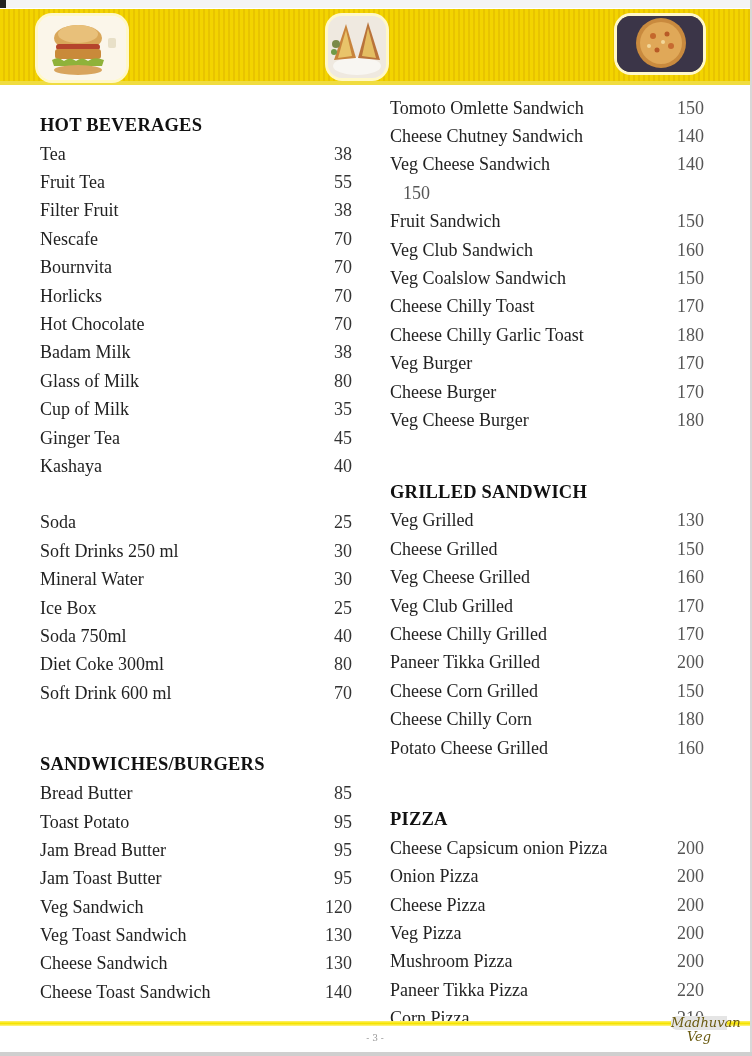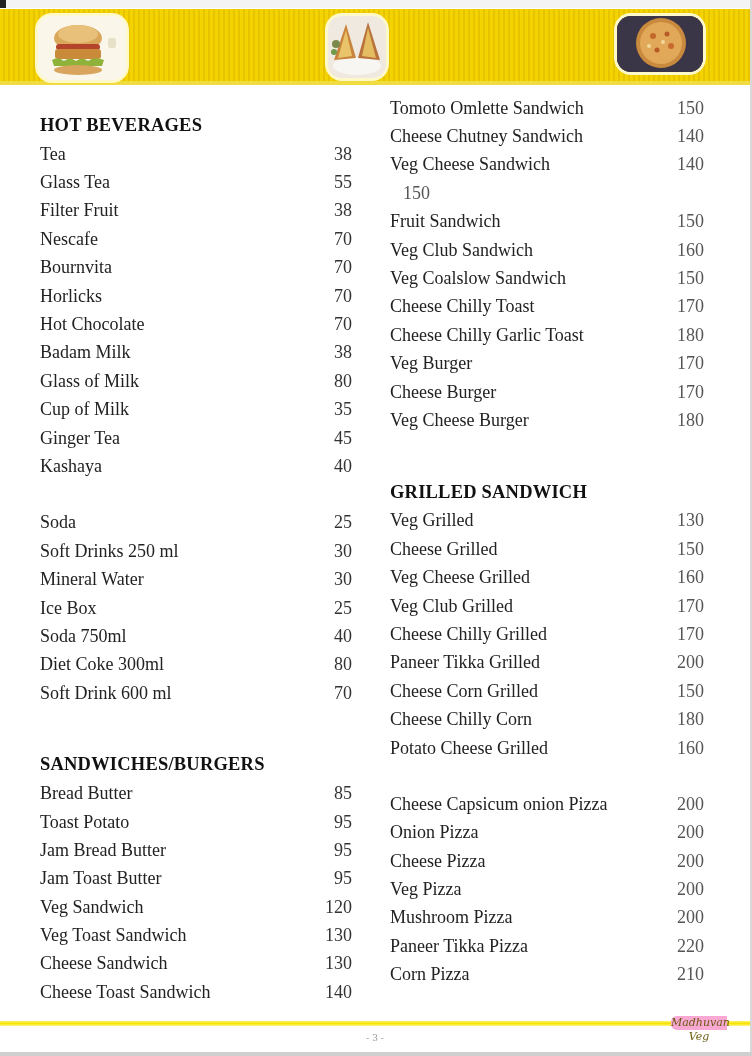--- a/index.html
+++ b/index.html
@@ -38,22 +38,22 @@
   .row .price { font-family:"Liberation Serif","DejaVu Serif",serif; font-size:18px; color:#333; text-align:right; min-width:40px; }
   .col.right .row .price { color:#555; }
   .gap { height:28px; }
 
   .bottomline {
     position:absolute; left:0; top:1021px; width:752px; height:5px;
     background:linear-gradient(180deg,#fff26a,#f5e300 50%,#fff58a);
   }
   .brandtag {
     position:absolute; left:671px; top:1016px; width:56px; height:14px;
-    background:#f9a8d4; border-radius:6px 0 0 6px;
-    font-family:"DejaVu Serif",serif; font-style:italic; font-size:11px; color:#6a5a10;
+    background:#e5e5e5; border-radius:6px 0 0 6px;
+    font-family:"DejaVu Serif",serif; font-style:italic; font-size:13px; color:#6a5a10;
     line-height:14px; text-align:center;
   }
   .pagenum {
     position:absolute; left:355px; top:1033px; width:40px; text-align:center;
     font-size:9px; color:#999;
   }
   .rightedge { position:absolute; right:0; top:0; width:2px; height:1056px; background:#d8d8d8; }
   .bottomedge { position:absolute; left:0; top:1052px; width:752px; height:4px; background:#cfcfcf; }
 </style>
 </head>
@@ -109,21 +109,21 @@
 
 <div class="col left">
 
   <div class="section">
     <div class="section-title">HOT BEVERAGES</div>
     <div class="row">
         <span class="name">Tea</span>
         <span class="price">38</span>
       </div>
     <div class="row">
-        <span class="name">Glass Tea</span>
+        <span class="name">Fruit Tea</span>
         <span class="price">55</span>
       </div>
     <div class="row">
         <span class="name">Filter Fruit</span>
         <span class="price">38</span>
       </div>
     <div class="row">
         <span class="name">Nescafe</span>
         <span class="price">70</span>
       </div>
@@ -318,20 +318,21 @@
         <span class="price">180</span>
       </div>
     <div class="row">
         <span class="name">Potato Cheese Grilled</span>
         <span class="price">160</span>
       </div>
   </div>
   <div class="gap"></div>
 
   <div class="section">
+    <div class="section-title">PIZZA</div>
     <div class="row">
         <span class="name">Cheese Capsicum onion Pizza</span>
         <span class="price">200</span>
       </div>
     <div class="row">
         <span class="name">Onion Pizza</span>
         <span class="price">200</span>
       </div>
     <div class="row">
         <span class="name">Cheese Pizza</span>

